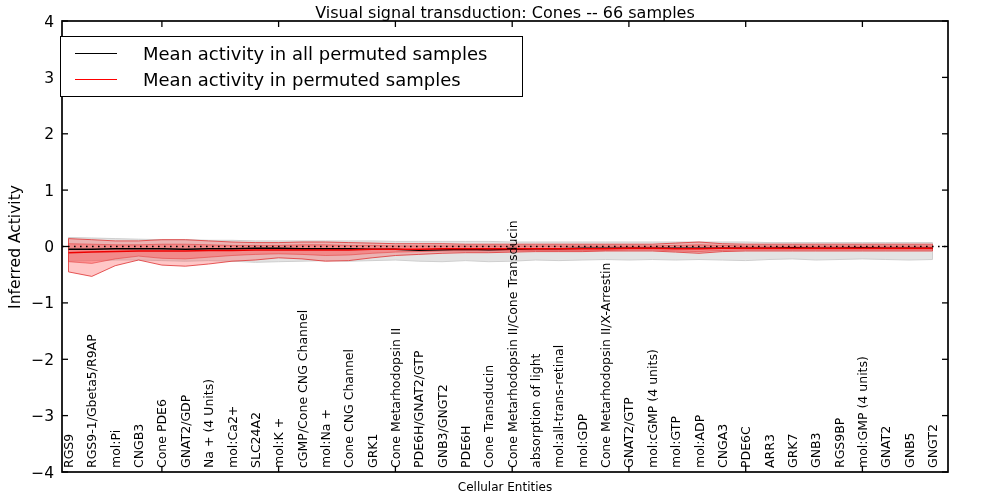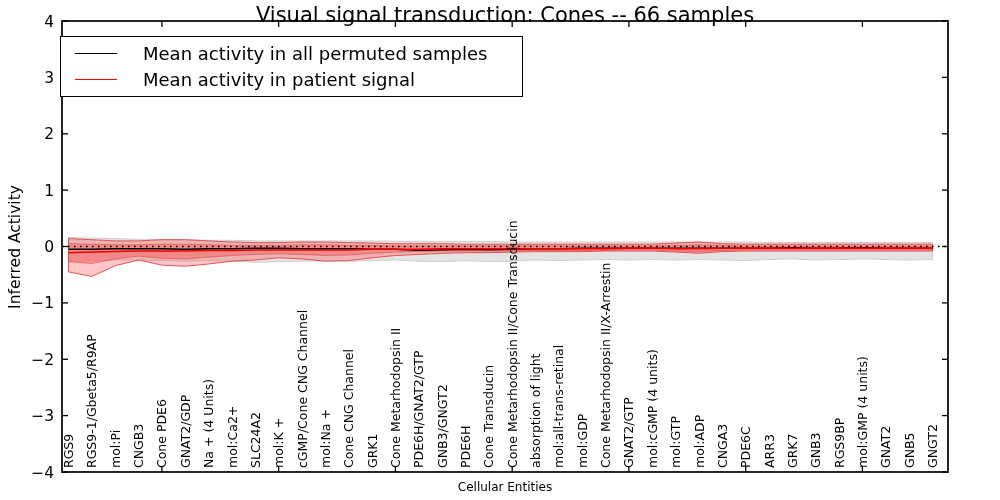--- a/index.html
+++ b/index.html
@@ -3,21 +3,21 @@
 <meta charset="utf-8">
 <style>
   html,body{margin:0;padding:0;background:#ffffff;}
   .figure{
     position:relative;width:1000px;height:500px;background:#ffffff;
     font-family:"DejaVu Sans", sans-serif;color:#000;overflow:hidden;
   }
   .chart-svg{position:absolute;left:0;top:0;z-index:1;}
   .fig-title{
     position:absolute;top:3px;left:505px;transform:translateX(-50%);
-    font-size:21px;white-space:nowrap;z-index:4;
+    font-size:16px;white-space:nowrap;z-index:4;
   }
   .xlabel{
     position:absolute;top:480px;left:505px;transform:translateX(-50%);
     font-size:12px;white-space:nowrap;z-index:4;
   }
   .ylabel{
     position:absolute;top:247px;left:15px;
     transform:translate(-50%,-50%) rotate(-90deg);
     font-size:15.5px;white-space:nowrap;z-index:4;
   }
@@ -41,21 +41,21 @@
 
   <div class="fig-title">Visual signal transduction: Cones -- 66 samples</div>
 
   <div class="legend">
     <div class="legend-row">
       <span class="legend-swatch" style="border-top-color: rgb(0, 0, 0);"></span>
       <span class="legend-label">Mean activity in all permuted samples</span>
     </div>
     <div class="legend-row">
       <span class="legend-swatch" style="border-top-color: rgb(255, 0, 0);"></span>
-      <span class="legend-label">Mean activity in patient signal</span>
+      <span class="legend-label">Mean activity in permuted samples</span>
     </div>
   </div>
 
   <div class="ylabel">Inferred Activity</div>
   <div class="xlabel">Cellular Entities</div>
 
   <svg class="chart-svg" id="chart" width="1000" height="500" viewBox="0 0 1000 500">
       <polygon points="68.5,237.5 91.8,238.0 115.2,238.6 138.6,239.2 161.9,239.7 185.3,239.7 208.6,240.3 232.0,240.3 255.3,240.9 278.6,240.9 302.0,240.9 325.4,240.9 348.7,240.9 372.1,240.9 395.4,241.4 418.8,241.4 442.1,241.4 465.5,241.4 488.8,241.4 512.2,242.0 535.5,242.0 558.9,242.0 582.2,242.0 605.6,242.0 628.9,242.0 652.3,242.0 675.6,242.0 699.0,242.0 722.3,242.0 745.7,242.0 769.0,242.6 792.4,242.6 815.7,242.6 839.1,242.6 862.4,242.6 885.8,242.6 909.1,242.6 932.5,242.6 932.5,259.5 909.1,260.0 885.8,259.5 862.4,258.9 839.1,259.5 815.7,260.0 792.4,258.9 769.0,259.5 745.7,260.6 722.3,260.0 699.0,259.5 675.6,260.0 652.3,259.5 628.9,260.0 605.6,259.5 582.2,260.0 558.9,260.6 535.5,260.0 512.2,261.2 488.8,261.7 465.5,260.6 442.1,261.7 418.8,261.2 395.4,260.0 372.1,260.6 348.7,261.2 325.4,260.6 302.0,261.2 278.6,261.7 255.3,262.3 232.0,261.2 208.6,260.6 185.3,261.2 161.9,260.6 138.6,260.0 115.2,260.0 91.8,260.6 68.5,261.2" fill="#e3e3e3" stroke="#cfcfcf" stroke-width="1"></polygon>
       <polygon points="68.5,238.6 91.8,239.7 115.2,240.9 138.6,240.9 161.9,239.7 185.3,239.7 208.6,240.9 232.0,242.0 255.3,242.6 278.6,242.6 302.0,242.0 325.4,242.0 348.7,242.6 372.1,243.1 395.4,243.7 418.8,243.7 442.1,243.7 465.5,244.2 488.8,244.2 512.2,244.2 535.5,244.2 558.9,244.2 582.2,244.2 605.6,244.2 628.9,244.2 652.3,244.2 675.6,243.1 699.0,242.0 722.3,243.7 745.7,244.2 769.0,244.2 792.4,244.2 815.7,244.2 839.1,244.2 862.4,244.2 885.8,244.2 909.1,244.2 932.5,244.2 932.5,251.0 909.1,251.0 885.8,251.0 862.4,251.0 839.1,251.0 815.7,251.0 792.4,251.0 769.0,251.0 745.7,251.0 722.3,251.6 699.0,253.3 675.6,252.1 652.3,251.0 628.9,251.0 605.6,251.0 582.2,251.6 558.9,251.6 535.5,251.6 512.2,252.1 488.8,252.7 465.5,252.7 442.1,253.3 418.8,254.4 395.4,255.5 372.1,257.8 348.7,260.6 325.4,261.2 302.0,258.9 278.6,257.8 255.3,260.0 232.0,261.2 208.6,264.0 185.3,266.2 161.9,265.1 138.6,260.0 115.2,265.7 91.8,276.4 68.5,271.9" fill="rgba(255,70,70,0.30)" stroke="rgba(225,60,60,0.85)" stroke-width="1"></polygon>
       <polygon points="68.5,243.7 91.8,244.2 115.2,244.8 138.6,244.8 161.9,244.2 185.3,244.2 208.6,244.8 232.0,245.4 255.3,245.4 278.6,245.4 302.0,244.8 325.4,244.8 348.7,245.4 372.1,245.4 395.4,245.9 418.8,245.9 442.1,245.9 465.5,245.9 488.8,245.9 512.2,245.9 535.5,245.9 558.9,245.9 582.2,245.9 605.6,245.9 628.9,245.9 652.3,245.9 675.6,245.4 699.0,244.8 722.3,245.4 745.7,245.9 769.0,245.9 792.4,245.9 815.7,245.9 839.1,245.9 862.4,245.9 885.8,245.9 909.1,245.9 932.5,245.9 932.5,249.9 909.1,249.9 885.8,249.9 862.4,249.9 839.1,249.9 815.7,249.9 792.4,249.9 769.0,249.9 745.7,249.9 722.3,250.4 699.0,251.6 675.6,251.0 652.3,249.9 628.9,249.9 605.6,250.4 582.2,250.4 558.9,250.4 535.5,250.4 512.2,251.0 488.8,251.0 465.5,251.0 442.1,251.0 418.8,251.6 395.4,252.1 372.1,253.3 348.7,255.0 325.4,255.5 302.0,254.4 278.6,253.8 255.3,254.4 232.0,255.5 208.6,257.2 185.3,258.9 161.9,258.3 138.6,256.1 115.2,258.9 91.8,263.4 68.5,261.7" fill="rgba(255,70,70,0.38)" stroke="rgba(225,60,60,0.55)" stroke-width="1"></polygon>

